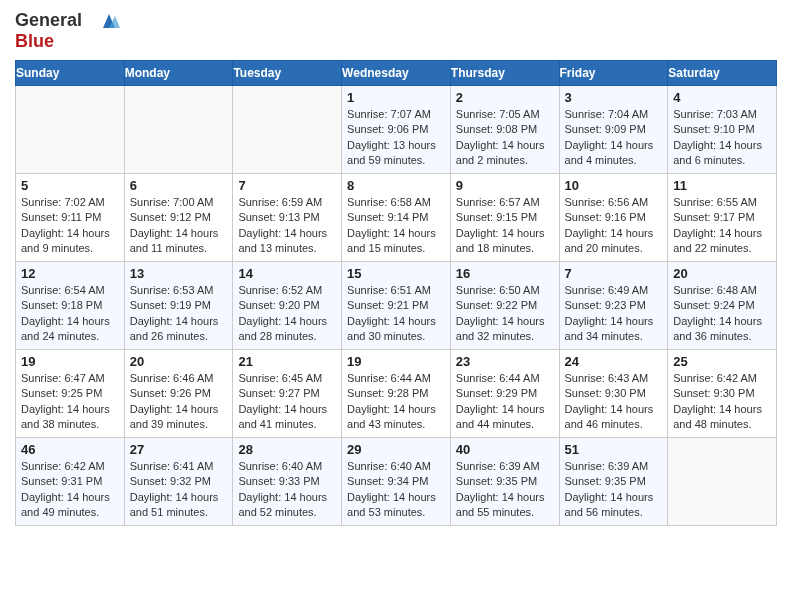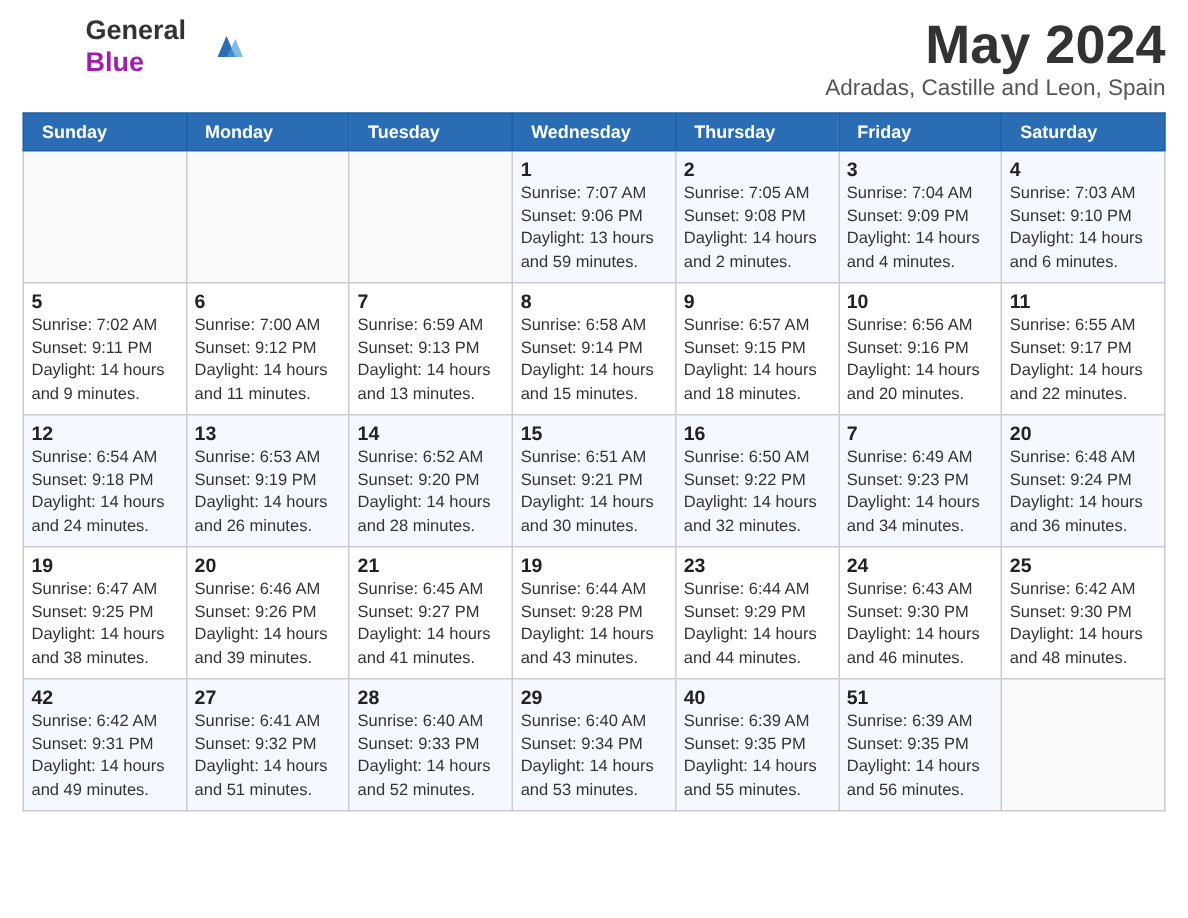--- a/index.html
+++ b/index.html
@@ -11,33 +11,31 @@
       padding: 10px 15px 15px 15px;
     }
     .header-area {
       display: flex;
       justify-content: space-between;
       align-items: flex-start;
       margin-bottom: 8px;
     }
     .logo {
       display: flex;
-      align-items: center;
       gap: 14px;
-      margin-left: 42px;
     }
     .logo-text-general {
       font-size: 18px;
       font-weight: bold;
       color: #333;
     }
     .logo-text-blue {
       font-size: 18px;
       font-weight: bold;
-      color: #a21caf;
+      color: #b91c1c;
     }
     .logo-icon {
       width: 22px;
       height: 22px;
       margin-left: 2px;
     }
     .title-area {
       text-align: right;
     }
     .month-title {
@@ -53,21 +51,21 @@
     table {
       width: 100%;
       border-collapse: collapse;
       table-layout: fixed;
     }
     thead tr th {
       background-color: #2a6db5;
       color: #fff;
       font-size: 12px;
       font-weight: bold;
-      padding: 5px 12px;
+      padding: 5px 0;
       text-align: left;
       border: 1px solid #1a5fa8;
     }
     tbody tr td {
       border: 1px solid #ccc;
       vertical-align: top;
       padding: 4px 5px;
       min-height: 80px;
       height: 88px;
       font-size: 10px;
@@ -102,24 +100,20 @@
 <div class="header-area">
   <div class="logo">
     <div>
       <span class="logo-text-general">General</span><br>
       <span class="logo-text-blue">Blue</span>
     </div>
     <svg class="logo-icon" viewBox="0 0 22 22">
       <polygon points="5,18 11,4 17,18" fill="#2a6db5"></polygon>
       <polygon points="11,18 17,6 22,18" fill="#4a9fd4" opacity="0.7"></polygon>
     </svg>
-  </div>
-  <div class="title-area">
-    <div class="month-title">May 2024</div>
-    <div class="location-title">Adradas, Castille and Leon, Spain</div>
   </div>
 </div>
 
 <table>
   <thead>
     <tr>
     <th>Sunday</th>
         <th>Monday</th>
         <th>Tuesday</th>
         <th>Wednesday</th>
@@ -159,21 +153,21 @@
       <tr>
         <td><span class="day-num">19</span><span class="day-detail">Sunrise: 6:47 AM<br>Sunset: 9:25 PM<br>Daylight: 14 hours and 38 minutes.</span></td>
         <td><span class="day-num">20</span><span class="day-detail">Sunrise: 6:46 AM<br>Sunset: 9:26 PM<br>Daylight: 14 hours and 39 minutes.</span></td>
         <td><span class="day-num">21</span><span class="day-detail">Sunrise: 6:45 AM<br>Sunset: 9:27 PM<br>Daylight: 14 hours and 41 minutes.</span></td>
         <td><span class="day-num">19</span><span class="day-detail">Sunrise: 6:44 AM<br>Sunset: 9:28 PM<br>Daylight: 14 hours and 43 minutes.</span></td>
         <td><span class="day-num">23</span><span class="day-detail">Sunrise: 6:44 AM<br>Sunset: 9:29 PM<br>Daylight: 14 hours and 44 minutes.</span></td>
         <td><span class="day-num">24</span><span class="day-detail">Sunrise: 6:43 AM<br>Sunset: 9:30 PM<br>Daylight: 14 hours and 46 minutes.</span></td>
         <td><span class="day-num">25</span><span class="day-detail">Sunrise: 6:42 AM<br>Sunset: 9:30 PM<br>Daylight: 14 hours and 48 minutes.</span></td>
       </tr>
       <tr>
-        <td><span class="day-num">42</span><span class="day-detail">Sunrise: 6:42 AM<br>Sunset: 9:31 PM<br>Daylight: 14 hours and 49 minutes.</span></td>
+        <td><span class="day-num">46</span><span class="day-detail">Sunrise: 6:42 AM<br>Sunset: 9:31 PM<br>Daylight: 14 hours and 49 minutes.</span></td>
         <td><span class="day-num">27</span><span class="day-detail">Sunrise: 6:41 AM<br>Sunset: 9:32 PM<br>Daylight: 14 hours and 51 minutes.</span></td>
         <td><span class="day-num">28</span><span class="day-detail">Sunrise: 6:40 AM<br>Sunset: 9:33 PM<br>Daylight: 14 hours and 52 minutes.</span></td>
         <td><span class="day-num">29</span><span class="day-detail">Sunrise: 6:40 AM<br>Sunset: 9:34 PM<br>Daylight: 14 hours and 53 minutes.</span></td>
         <td><span class="day-num">40</span><span class="day-detail">Sunrise: 6:39 AM<br>Sunset: 9:35 PM<br>Daylight: 14 hours and 55 minutes.</span></td>
         <td><span class="day-num">51</span><span class="day-detail">Sunrise: 6:39 AM<br>Sunset: 9:35 PM<br>Daylight: 14 hours and 56 minutes.</span></td>
         <td class="empty-cell"></td>
       </tr>
     </tbody>
 </table>
 

